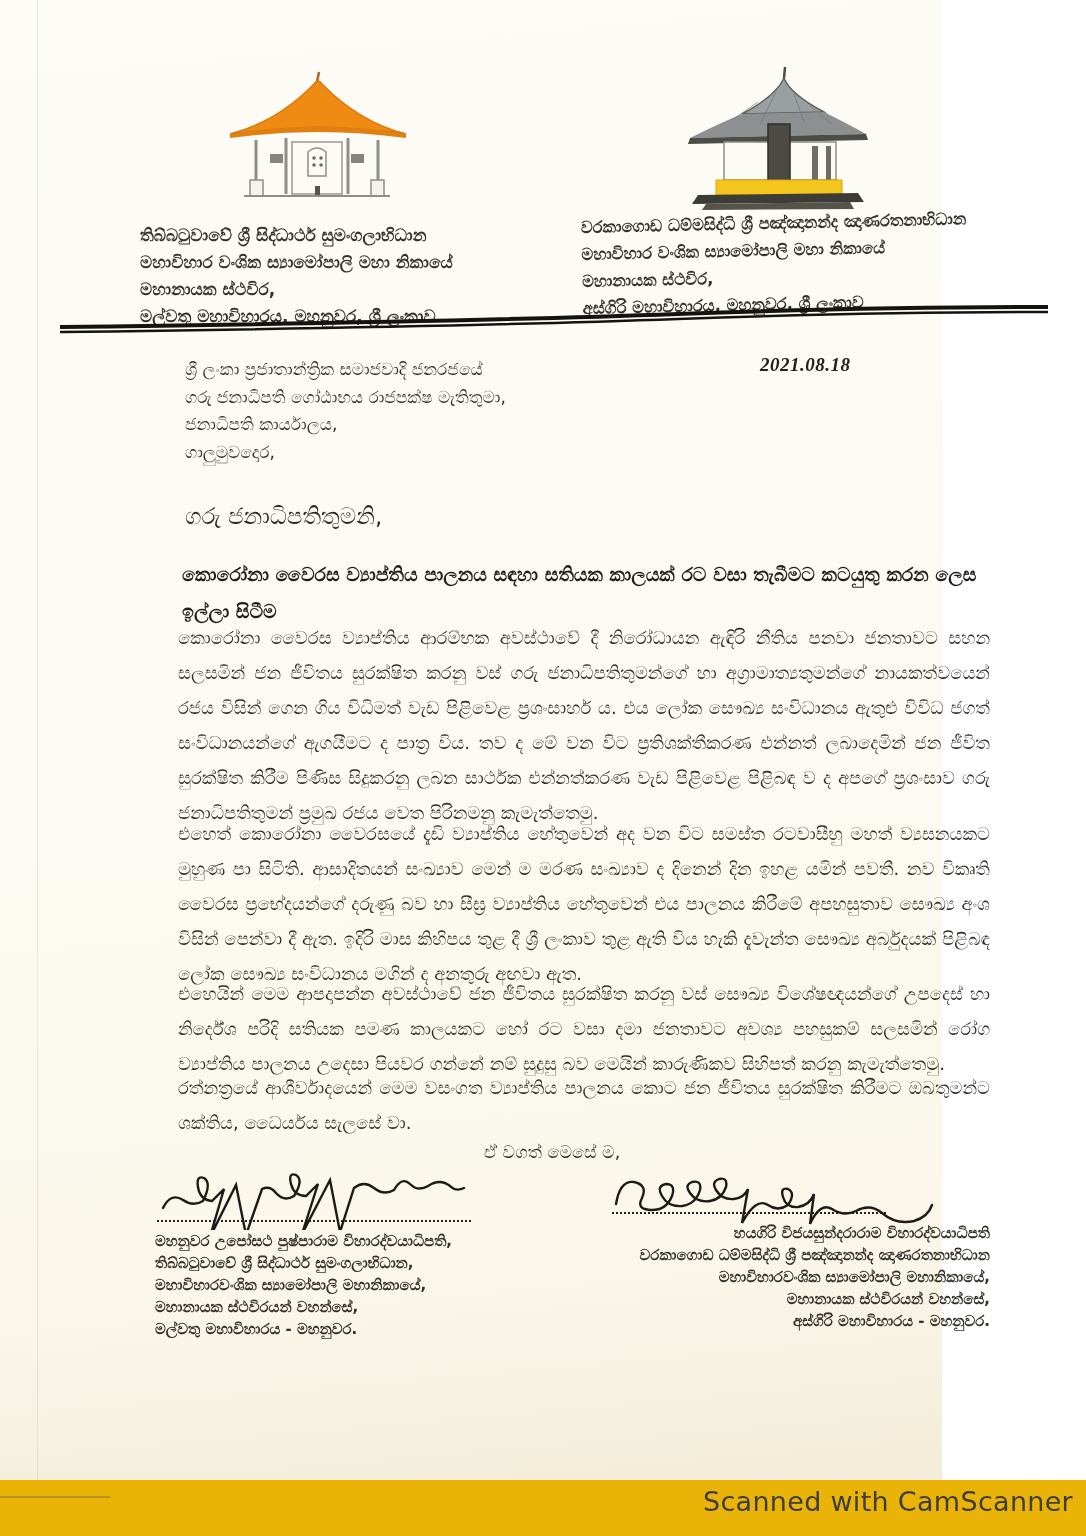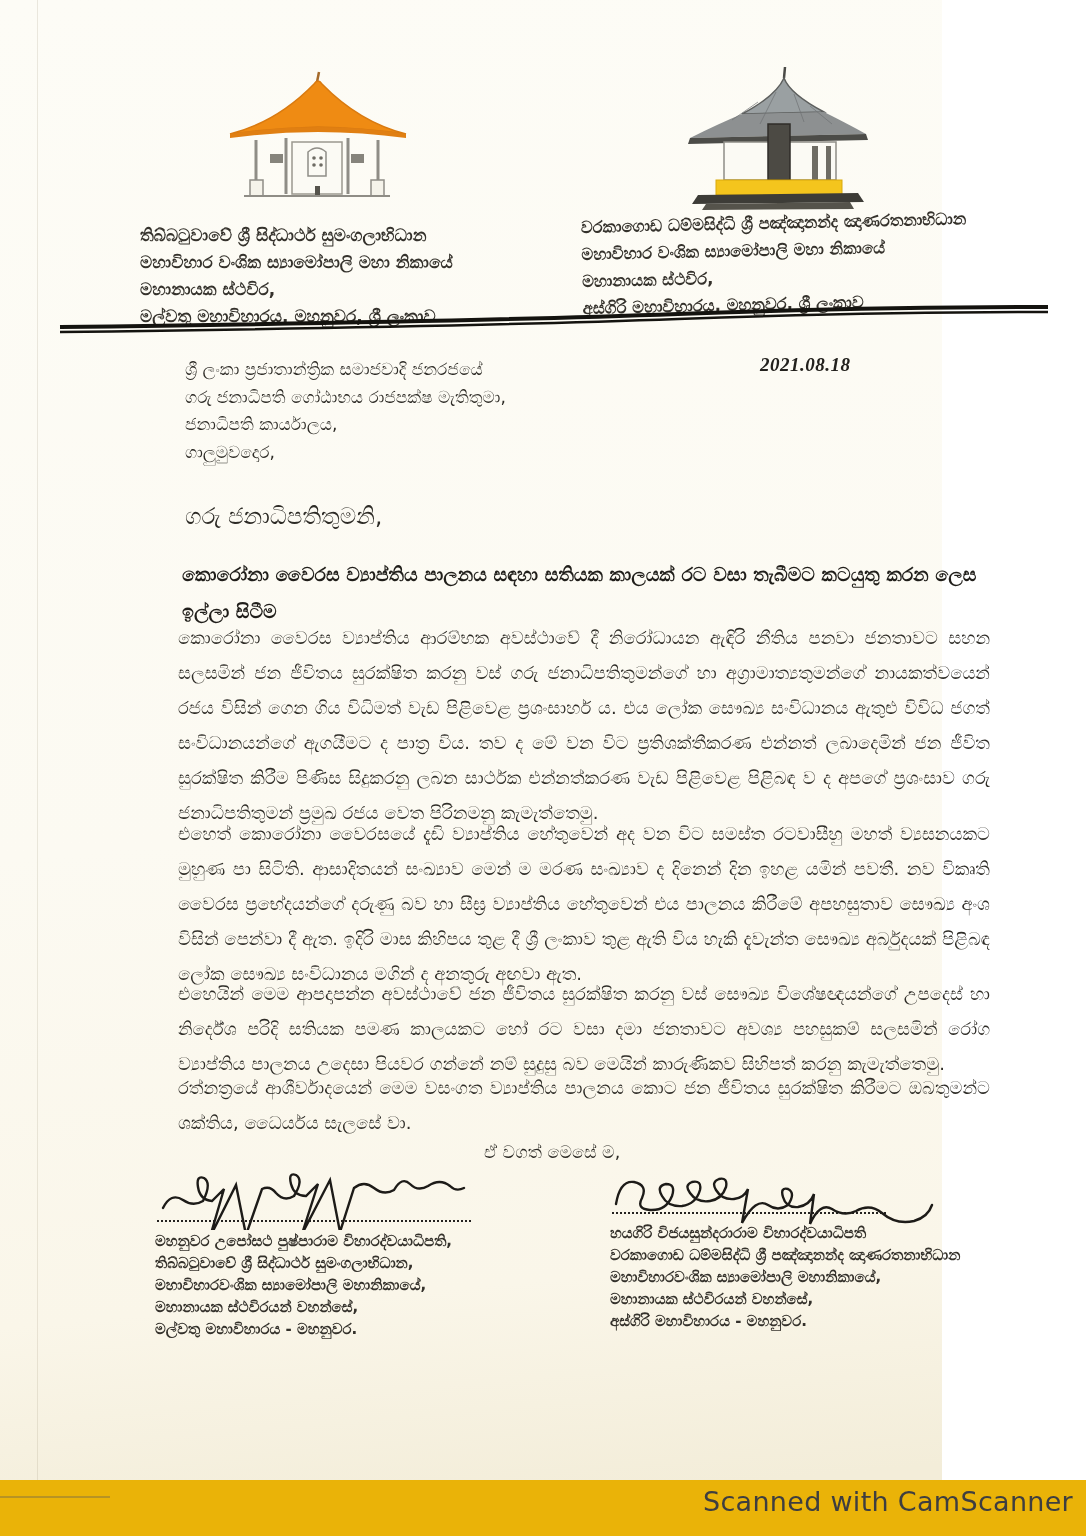--- a/index.html
+++ b/index.html
@@ -35,21 +35,21 @@
   .subject { position:absolute; left:182px; top:556px; width:836px; font-size:19px; line-height:37px; font-weight:bold; color:#201e1a; }
   .para { position:absolute; left:178px; width:812px; font-size:18px; line-height:35px; text-align:justify; color:#2e2c27; }
   .para-1 { top:620px; }
   .para-2 { top:816px; }
   .para-3 { top:976px; }
   .para-4 { top:1070px; }
   .closing { position:absolute; left:484px; top:1142px; font-size:17.5px; color:#2d2b26; }
   
   .sig-block { position:absolute; }
   .sig-left  { left:155px; top:1168px; width:330px; }
-  .sig-right { left:610px; top:1160px; width:380px; }
+  .sig-right { left:610px; top:1160px; width:380px;text-align:right; }
   .sig-art { position:relative; height:62px; }
   .sig-dots { position:absolute; left:2px; bottom:8px; width:95%; border-bottom:2.5px dotted #242220; }
   .sig-svg { position:absolute; left:0; top:0; }
   .sig-lines { font-size:15px; line-height:22px; font-weight:bold; color:#34312b; }
   .sig-lines div { white-space:nowrap; }
   
   svg { display:block; }
   
   .scan-footer {
     position:absolute; left:0; top:1480px; width:1086px; height:56px;

